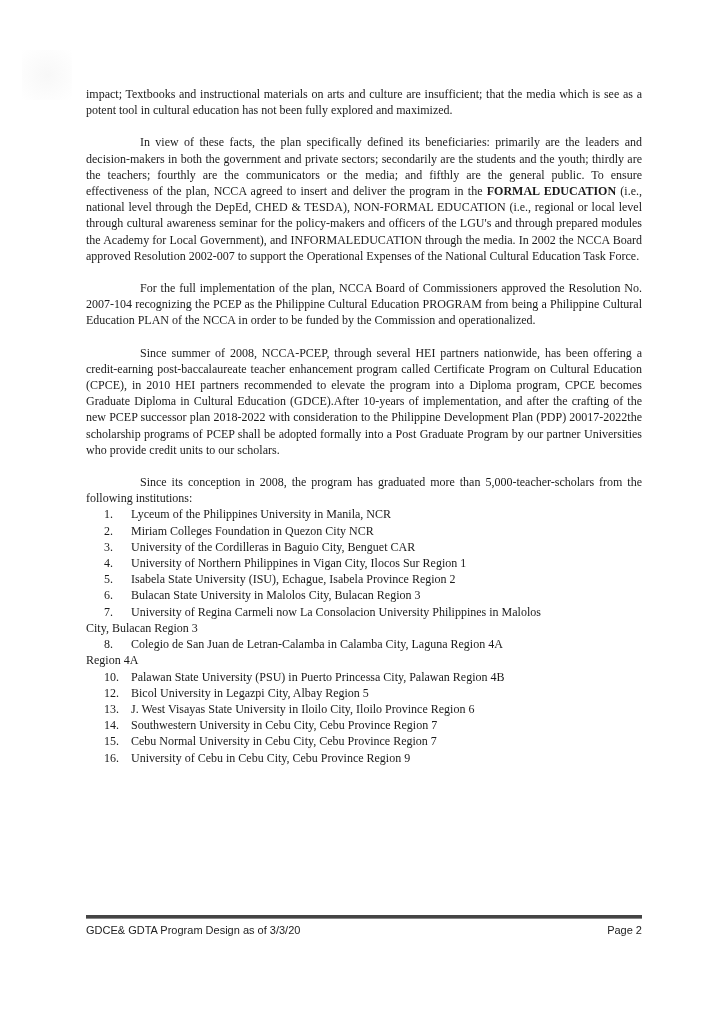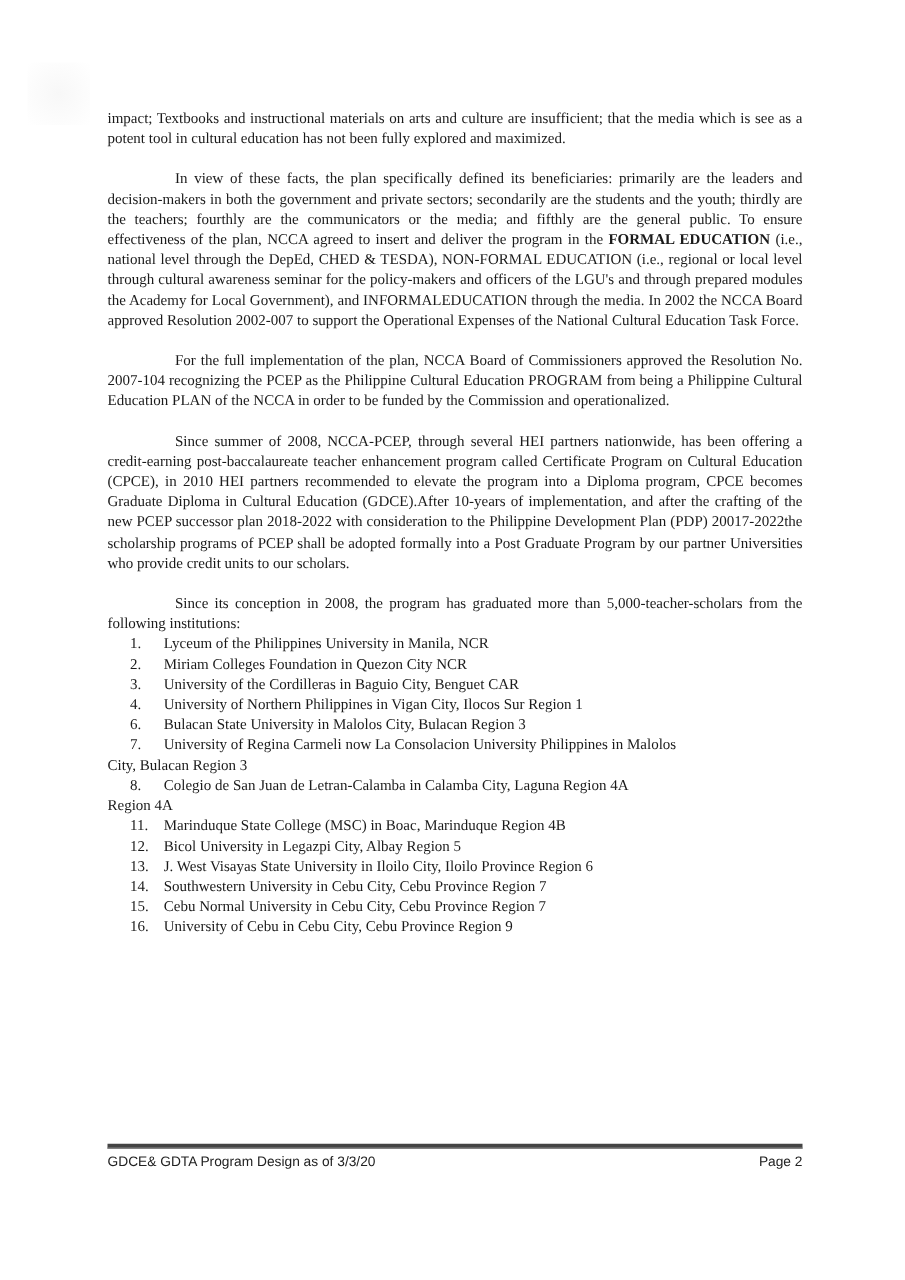--- a/index.html
+++ b/index.html
@@ -43,26 +43,27 @@
 
   <p class="para indent">Since summer of 2008, NCCA-PCEP, through several HEI partners nationwide, has been offering a credit-earning post-baccalaureate teacher enhancement program called Certificate Program on Cultural Education (CPCE), in 2010 HEI partners recommended to elevate the program into a Diploma program, CPCE becomes Graduate Diploma in Cultural Education (GDCE).After 10-years of implementation, and after the crafting of the new PCEP successor plan 2018-2022 with consideration to the Philippine Development Plan (PDP) 20017-2022the scholarship programs of PCEP shall be adopted formally into a Post Graduate Program by our partner Universities who provide credit units to our scholars.</p>
 
   <p class="para indent" style="margin-bottom:0">Since its conception in 2008, the program has graduated more than 5,000-teacher-scholars from the following institutions:</p>
 
   <ul class="list" id="inst-list">
       <li><span class="num">1.</span><span>Lyceum of the Philippines University in Manila, NCR</span></li>
       <li><span class="num">2.</span><span>Miriam Colleges Foundation in Quezon City NCR</span></li>
       <li><span class="num">3.</span><span>University of the Cordilleras in Baguio City, Benguet CAR</span></li>
       <li><span class="num">4.</span><span>University of Northern Philippines in Vigan City, Ilocos Sur Region 1</span></li>
+      <li><span class="num">5.</span><span>Isabela State University (ISU), Echague, Isabela Province Region 2</span></li>
       <li><span class="num">6.</span><span>Bulacan State University in Malolos City, Bulacan Region 3</span></li>
       <li><span class="num">7.</span><span>University of Regina Carmeli now La Consolacion University Philippines in Malolos</span></li>
       <li class="wrap">City, Bulacan Region 3</li>
       <li><span class="num">8.</span><span>Colegio de San Juan de Letran-Calamba in Calamba City, Laguna Region 4A</span></li>
       <li class="wrap">Region 4A</li>
-      <li><span class="num">11.</span><span>Marinduque State College (MSC) in Boac, Marinduque Region 4B</span></li>
+      <li><span class="num">10.</span><span>Palawan State University (PSU) in Puerto Princessa City, Palawan Region 4B</span></li>
       <li><span class="num">12.</span><span>Bicol University in Legazpi City, Albay Region 5</span></li>
       <li><span class="num">13.</span><span>J. West Visayas State University in Iloilo City, Iloilo Province Region 6</span></li>
       <li><span class="num">14.</span><span>Southwestern University in Cebu City, Cebu Province Region 7</span></li>
       <li><span class="num">15.</span><span>Cebu Normal University in Cebu City, Cebu Province Region 7</span></li>
       <li><span class="num">16.</span><span>University of Cebu in Cebu City, Cebu Province Region 9</span></li>
     </ul>
 </div>
 
 <div class="footer">
   <div class="footer-rule"></div>

